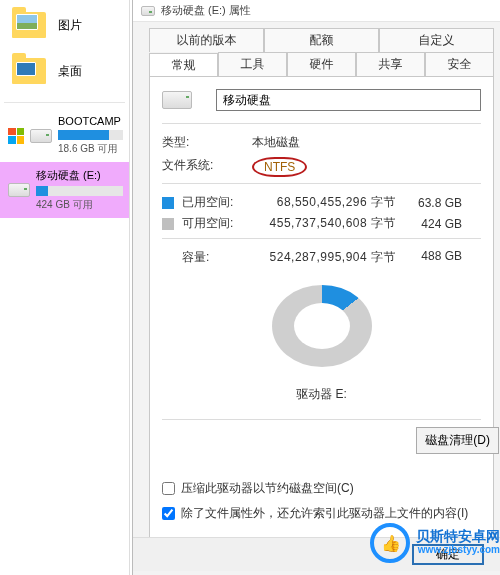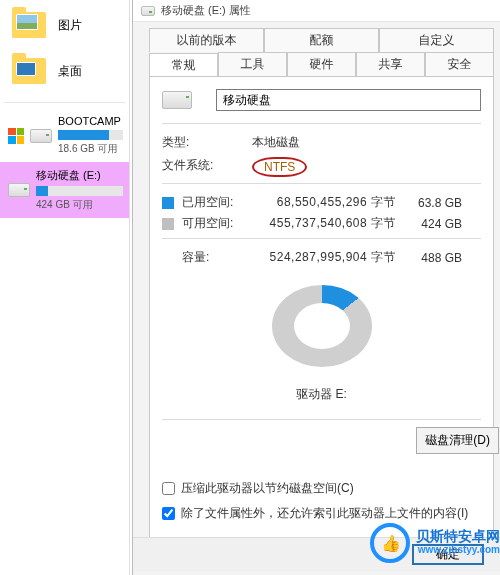--- a/index.html
+++ b/index.html
@@ -219,21 +219,21 @@
     margin:4px 0;
   }
   .sq { width:12px;height:12px; margin-right:8px; }
   .sq.blue{background:#1f8fe0;}
   .sq.gray{background:#bfbfbf;}
   .sp-label{ width:70px; }
   .sp-bytes{ width:150px; text-align:right; padding-right:6px; letter-spacing:0.5px;}
   .sp-human{ width:60px; text-align:right; }
 
   .cap-row {
-    display:flex; align-items:center;
+    display:flex; align-items:flex-start;
     margin:10px 0;
   }
 
   .donut-wrap{
     display:flex; flex-direction:column; align-items:center;
     margin-top:6px;
   }
   .donut{
     width:100px;height:100px;border-radius:50%;
     background: conic-gradient(#1f8fe0 0deg 47deg, #cfcfcf 47deg 360deg);

